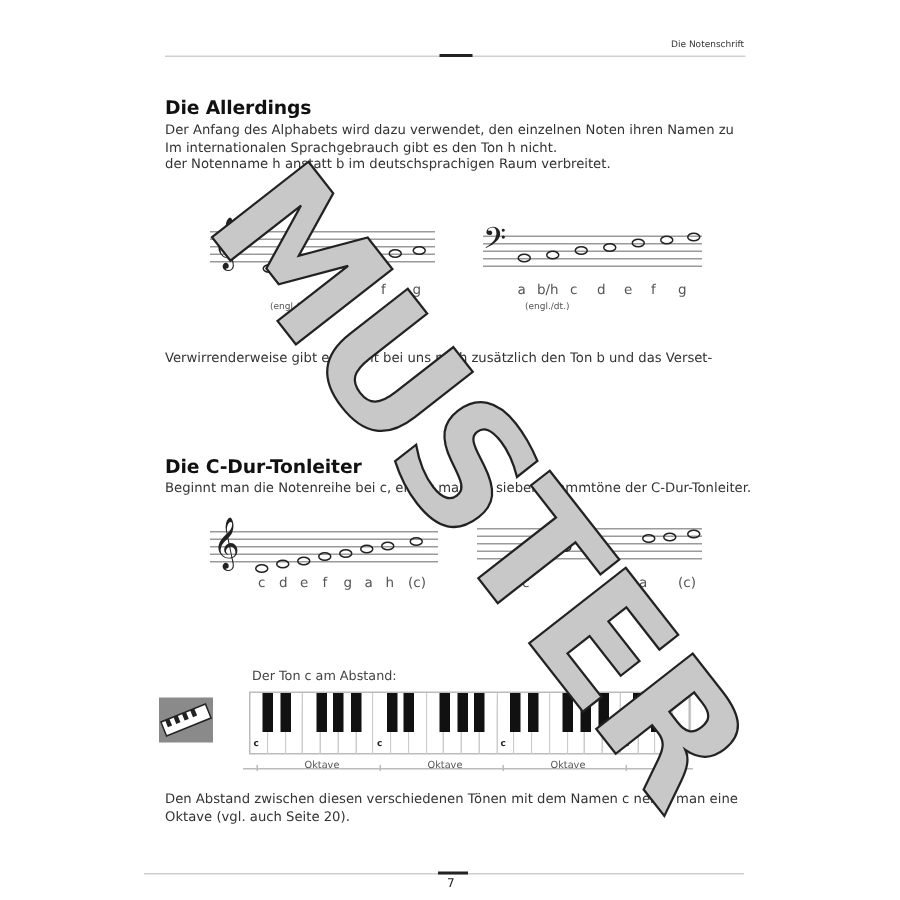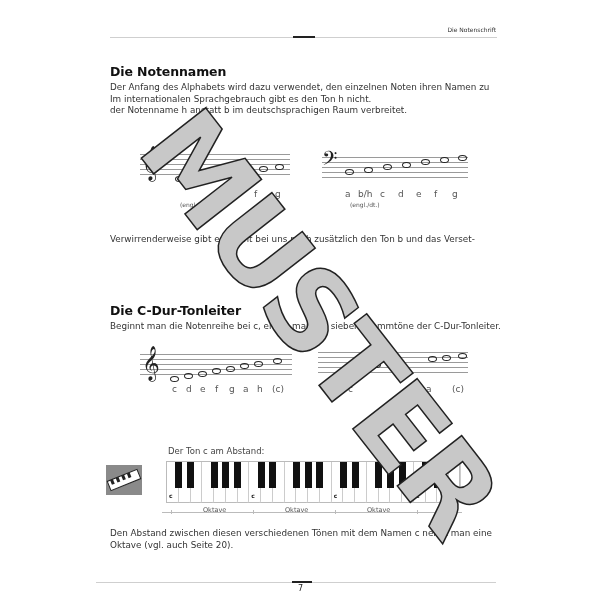--- a/index.html
+++ b/index.html
@@ -29,21 +29,21 @@
   .icon-piano{left:106px;top:465px;width:36px;height:30px;background:#8a8a8a;}
   .watermark{position:absolute;left:0;top:0;width:600px;height:600px;pointer-events:none;}
 </style>
 </head>
 <body>
 
 <div class="abs hdr-line"></div>
 <div class="abs hdr-tick"></div>
 <div class="abs hdr-title">Die Notenschrift</div>
 
-<div class="abs h2" style="left:110px;top:64px;">Die Notennamen</div>
+<div class="abs h2" style="left:110px;top:64px;">Die Allerdings</div>
 <div class="abs p" style="left:110px;top:82px;">
   <div>Der Anfang des Alphabets wird dazu verwendet, den einzelnen Noten ihren Namen zu</div>
   <div>Im internationalen Sprachgebrauch gibt es den Ton h nicht.</div>
   <div>der Notenname h anstatt b im deutschsprachigen Raum verbreitet.</div>
 </div>
 
 <div class="staff" style="left:140px;top:154px;width:150px;height:24px;">
   <div class="ln" style="top:0"></div>
     <div class="ln" style="top:5px"></div>
     <div class="ln" style="top:10px"></div>

